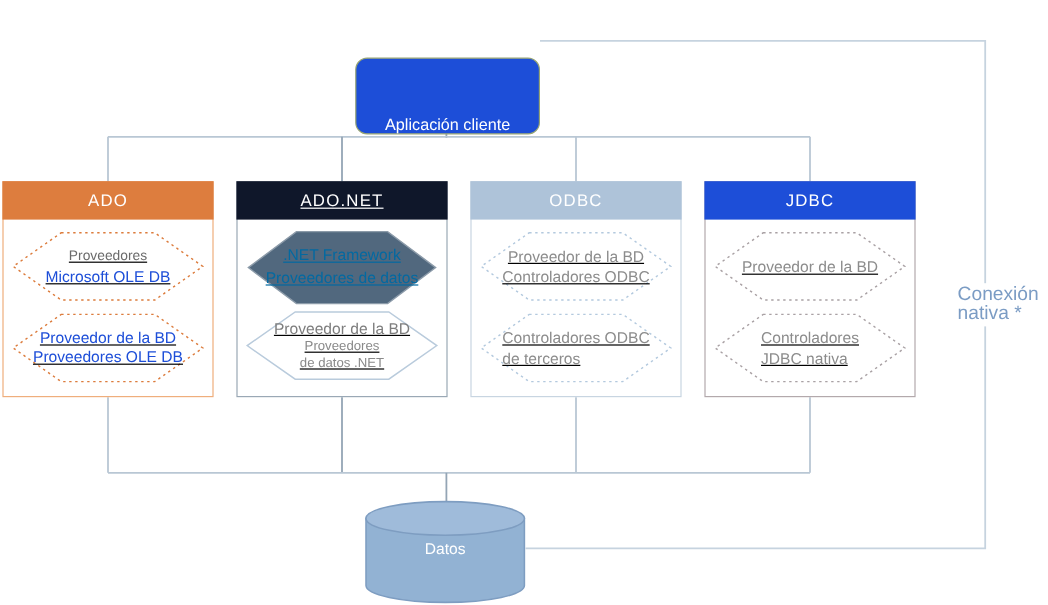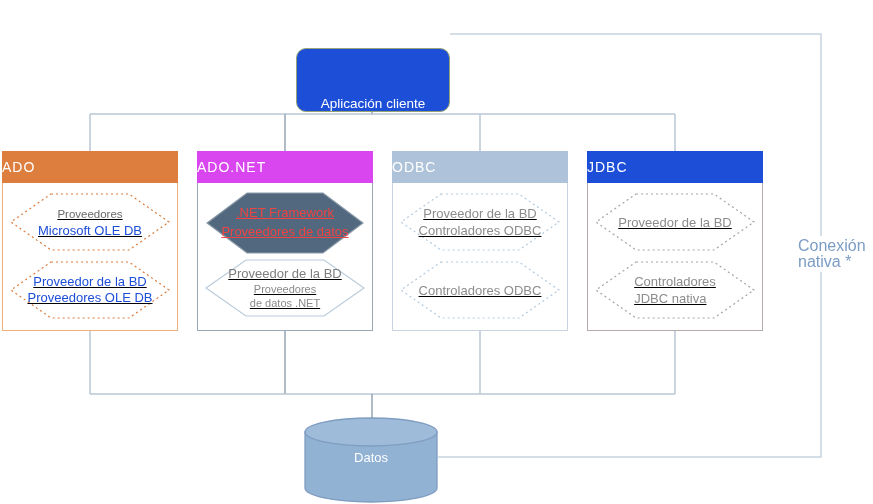--- a/index.html
+++ b/index.html
@@ -20,39 +20,39 @@
   }
 
   
   .column{top:151px;width:176px;height:180px;box-sizing:border-box;background:transparent;}
   .col-ado   {left:2px;  border:1px solid #EFAE7C;}
   .col-adonet{left:197px;border:1px solid #9AA8B5;}
   .col-odbc  {left:392px;border:1px solid #C8D5E1;padding-left:13px;}
   .col-jdbc  {left:587px;border:1px solid #B3A9AC;}
   .col-header{
     position:absolute;left:-1px;top:-1px;width:176px;height:32px;line-height:32px;
-    text-align:left;color:#ffffff;font-size:14px;letter-spacing:1px;box-sizing:border-box;
+    text-align:center;color:#ffffff;font-size:14px;letter-spacing:1px;box-sizing:border-box;
   }
   .col-ado    .col-header{background:#DD7D3E;}
-  .col-adonet .col-header{background:#d946ef;}
+  .col-adonet .col-header{background:#0f172a;text-decoration:underline;}
   .col-odbc   .col-header{background:#AEC3D9;}
   .col-jdbc   .col-header{background:#1d4ed8;}
 
   
   .hex-label{
     position:absolute;width:158px;height:56px;z-index:3;
     display:flex;flex-direction:column;justify-content:center;align-items:center;
     text-align:center;line-height:16px;text-decoration:underline;
   }
   .hex-label .lines-left{width:fit-content;margin:0 auto;text-align:left;}
   .l-big{font-size:13px;}
   .l-small{font-size:11px;line-height:14px;}
   .ado-text .l-big{color:#1d4ed8;}
   .ado-text .l-small{color:#6A6A6A;font-size:11.5px;line-height:17px;}
-  .adonet-filled-text{color:#ef4444;}
+  .adonet-filled-text{color:#0369a1;}
   .adonet-filled-text .l-big{line-height:19px;}
   .gray-text .l-big{color:#8C8C8C;line-height:17px;}
   .gray-text2 .l-big{color:#7D7D7D;}
   .gray-text2 .l-small{color:#8A8A8A;}
 
   
   .native-label{
     left:790px;top:236px;width:66px;background:#ffffff;color:#7B9CC4;
     font-size:16px;line-height:16px;text-align:left;padding:2px 0 2px 8px;z-index:3;
   }
@@ -133,20 +133,21 @@
   <div class="abs column col-odbc">
     <div class="col-header">ODBC</div>
   </div>
   <div class="hex-label gray-text" style="left:401px;top:194px;">
     <div class="l-big">Proveedor de la BD</div>
     <div class="l-big">Controladores ODBC</div>
   </div>
   <div class="hex-label gray-text" style="left:401px;top:262px;">
     <div class="lines-left">
       <div class="l-big">Controladores ODBC</div>
+      <div class="l-big">de terceros</div>
     </div>
   </div>
 
   <div class="abs column col-jdbc">
     <div class="col-header">JDBC</div>
   </div>
   <div class="hex-label gray-text" style="left:596px;top:194px;">
     <div class="l-big">Proveedor de la BD</div>
   </div>
   <div class="hex-label gray-text" style="left:596px;top:262px;">

